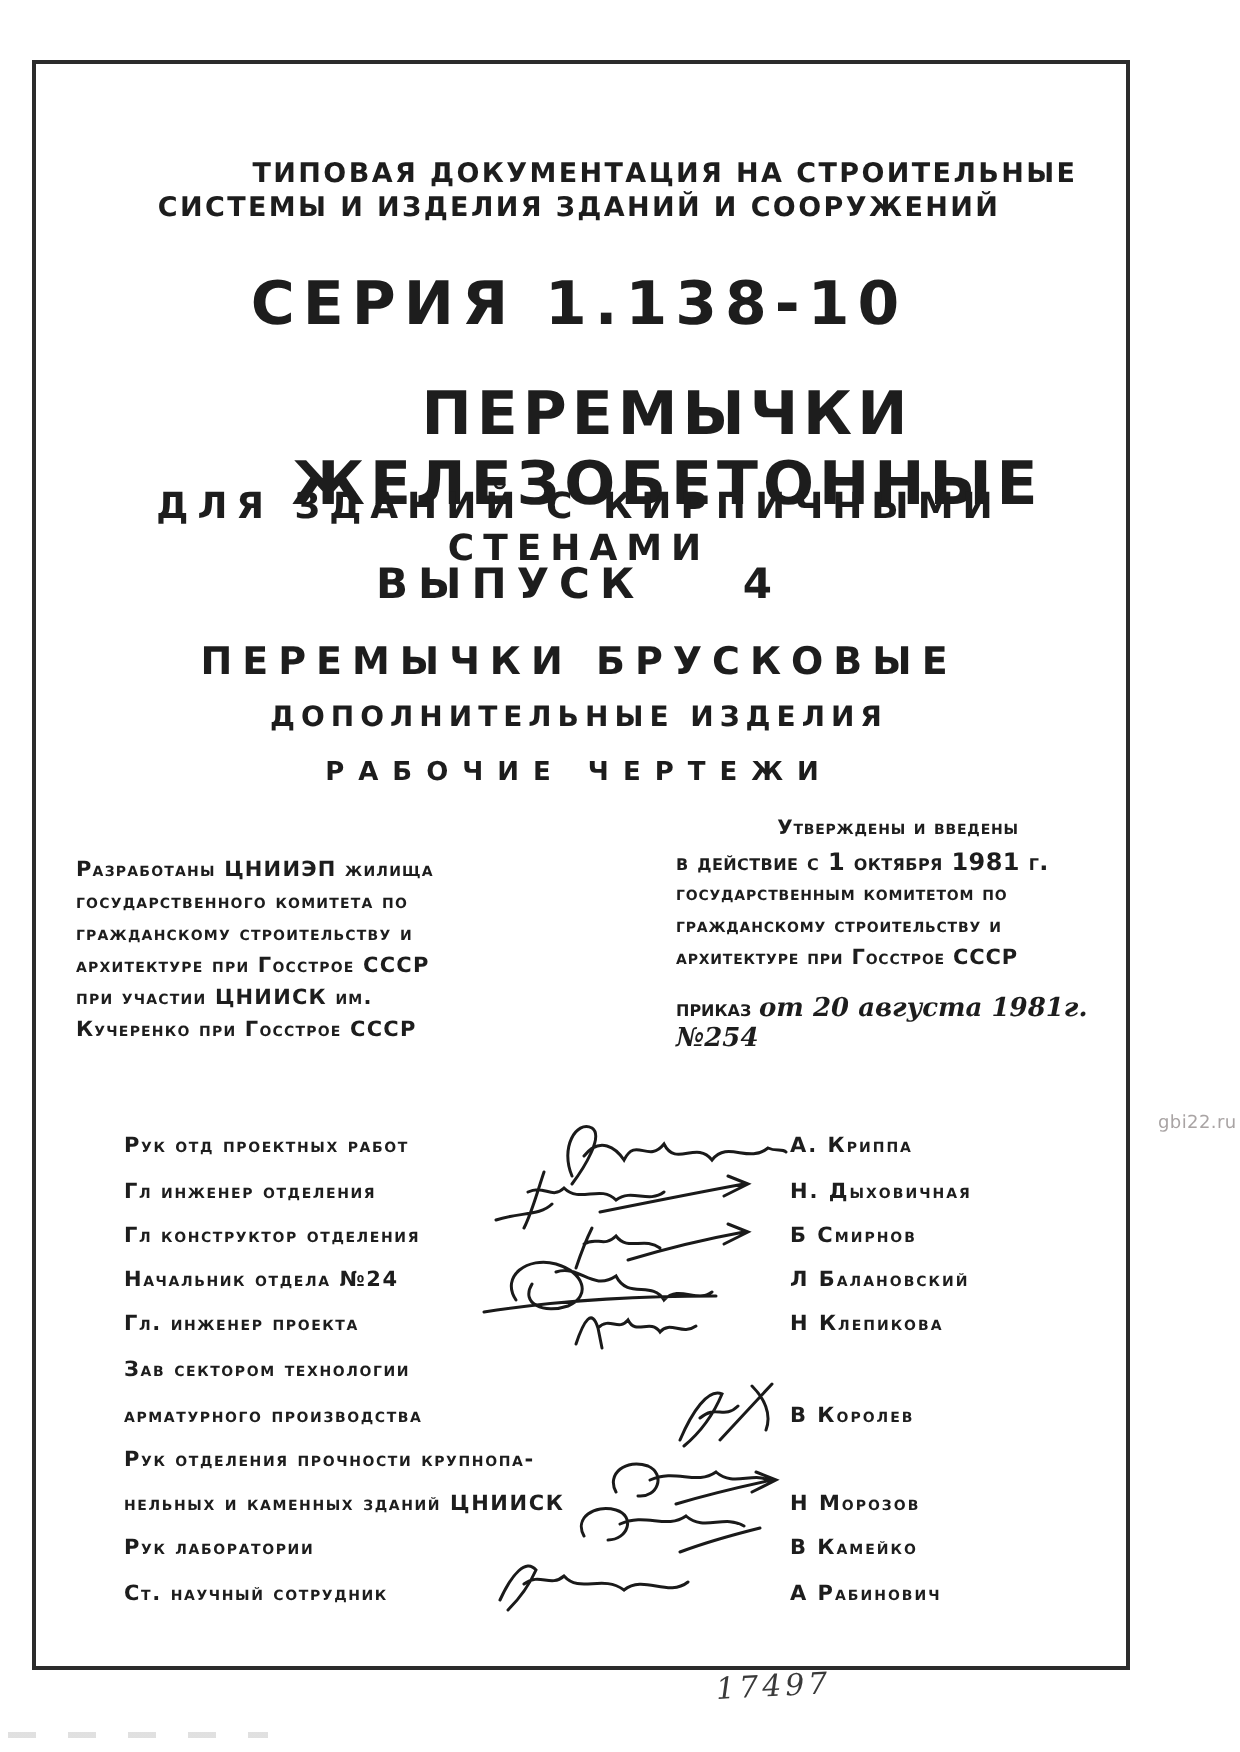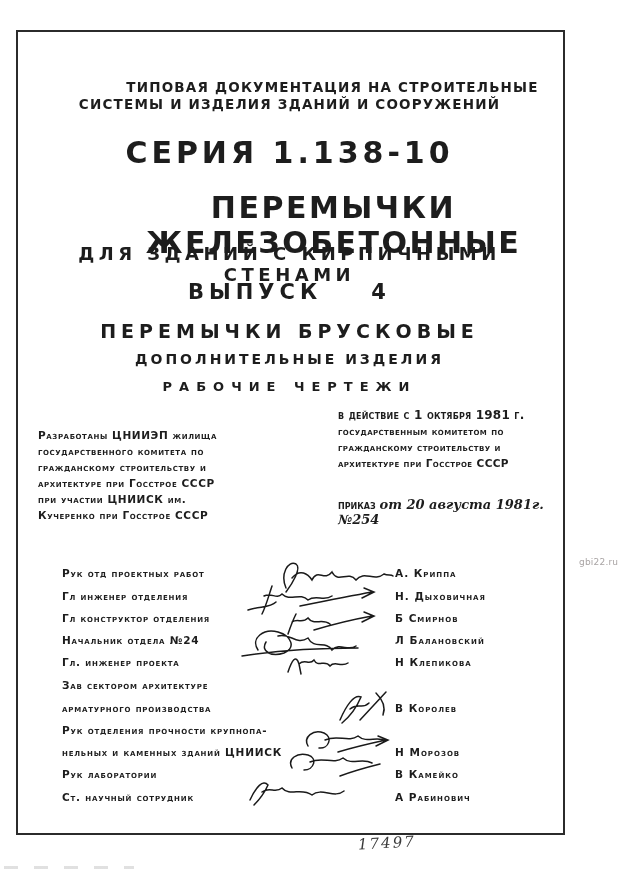--- a/index.html
+++ b/index.html
@@ -63,20 +63,21 @@
 <div class="abs devcol smallcaps">
   <div>Разработаны ЦНИИЭП жилища</div>
   <div>государственного комитета по</div>
   <div>гражданскому строительству и</div>
   <div>архитектуре при Госстрое СССР</div>
   <div>при участии ЦНИИСК им.</div>
   <div>Кучеренко при Госстрое СССР</div>
 </div>
 
 <div class="abs appcol smallcaps">
+  <div class="l1">Утверждены и введены</div>
   <div class="l2">в действие с 1 октября 1981 г.</div>
   <div>государственным комитетом по</div>
   <div>гражданскому строительству и</div>
   <div>архитектуре при Госстрое СССР</div>
 </div>
 <div class="abs order-line">
   <span class="smallcaps">приказ</span>
   <span class="order-val">от 20 августа 1981г. №254</span>
 </div>
 
@@ -94,21 +95,21 @@
 </div>
 <div class="sigrow smallcaps" style="top:634px;">
   <span class="lbl">Начальник отдела №24</span>
   <span class="nm">Л Балановский</span>
 </div>
 <div class="sigrow smallcaps" style="top:656px;">
   <span class="lbl">Гл. инженер проекта</span>
   <span class="nm">Н Клепикова</span>
 </div>
 <div class="sigrow smallcaps" style="top:679px;">
-  <span class="lbl">Зав сектором архитектуре</span>
+  <span class="lbl">Зав сектором технологии</span>
   <span class="nm"></span>
 </div>
 <div class="sigrow smallcaps" style="top:702px;">
   <span class="lbl">арматурного производства</span>
   <span class="nm">В Королев</span>
 </div>
 <div class="sigrow smallcaps" style="top:724px;">
   <span class="lbl">Рук отделения прочности крупнопа-</span>
   <span class="nm"></span>
 </div>

